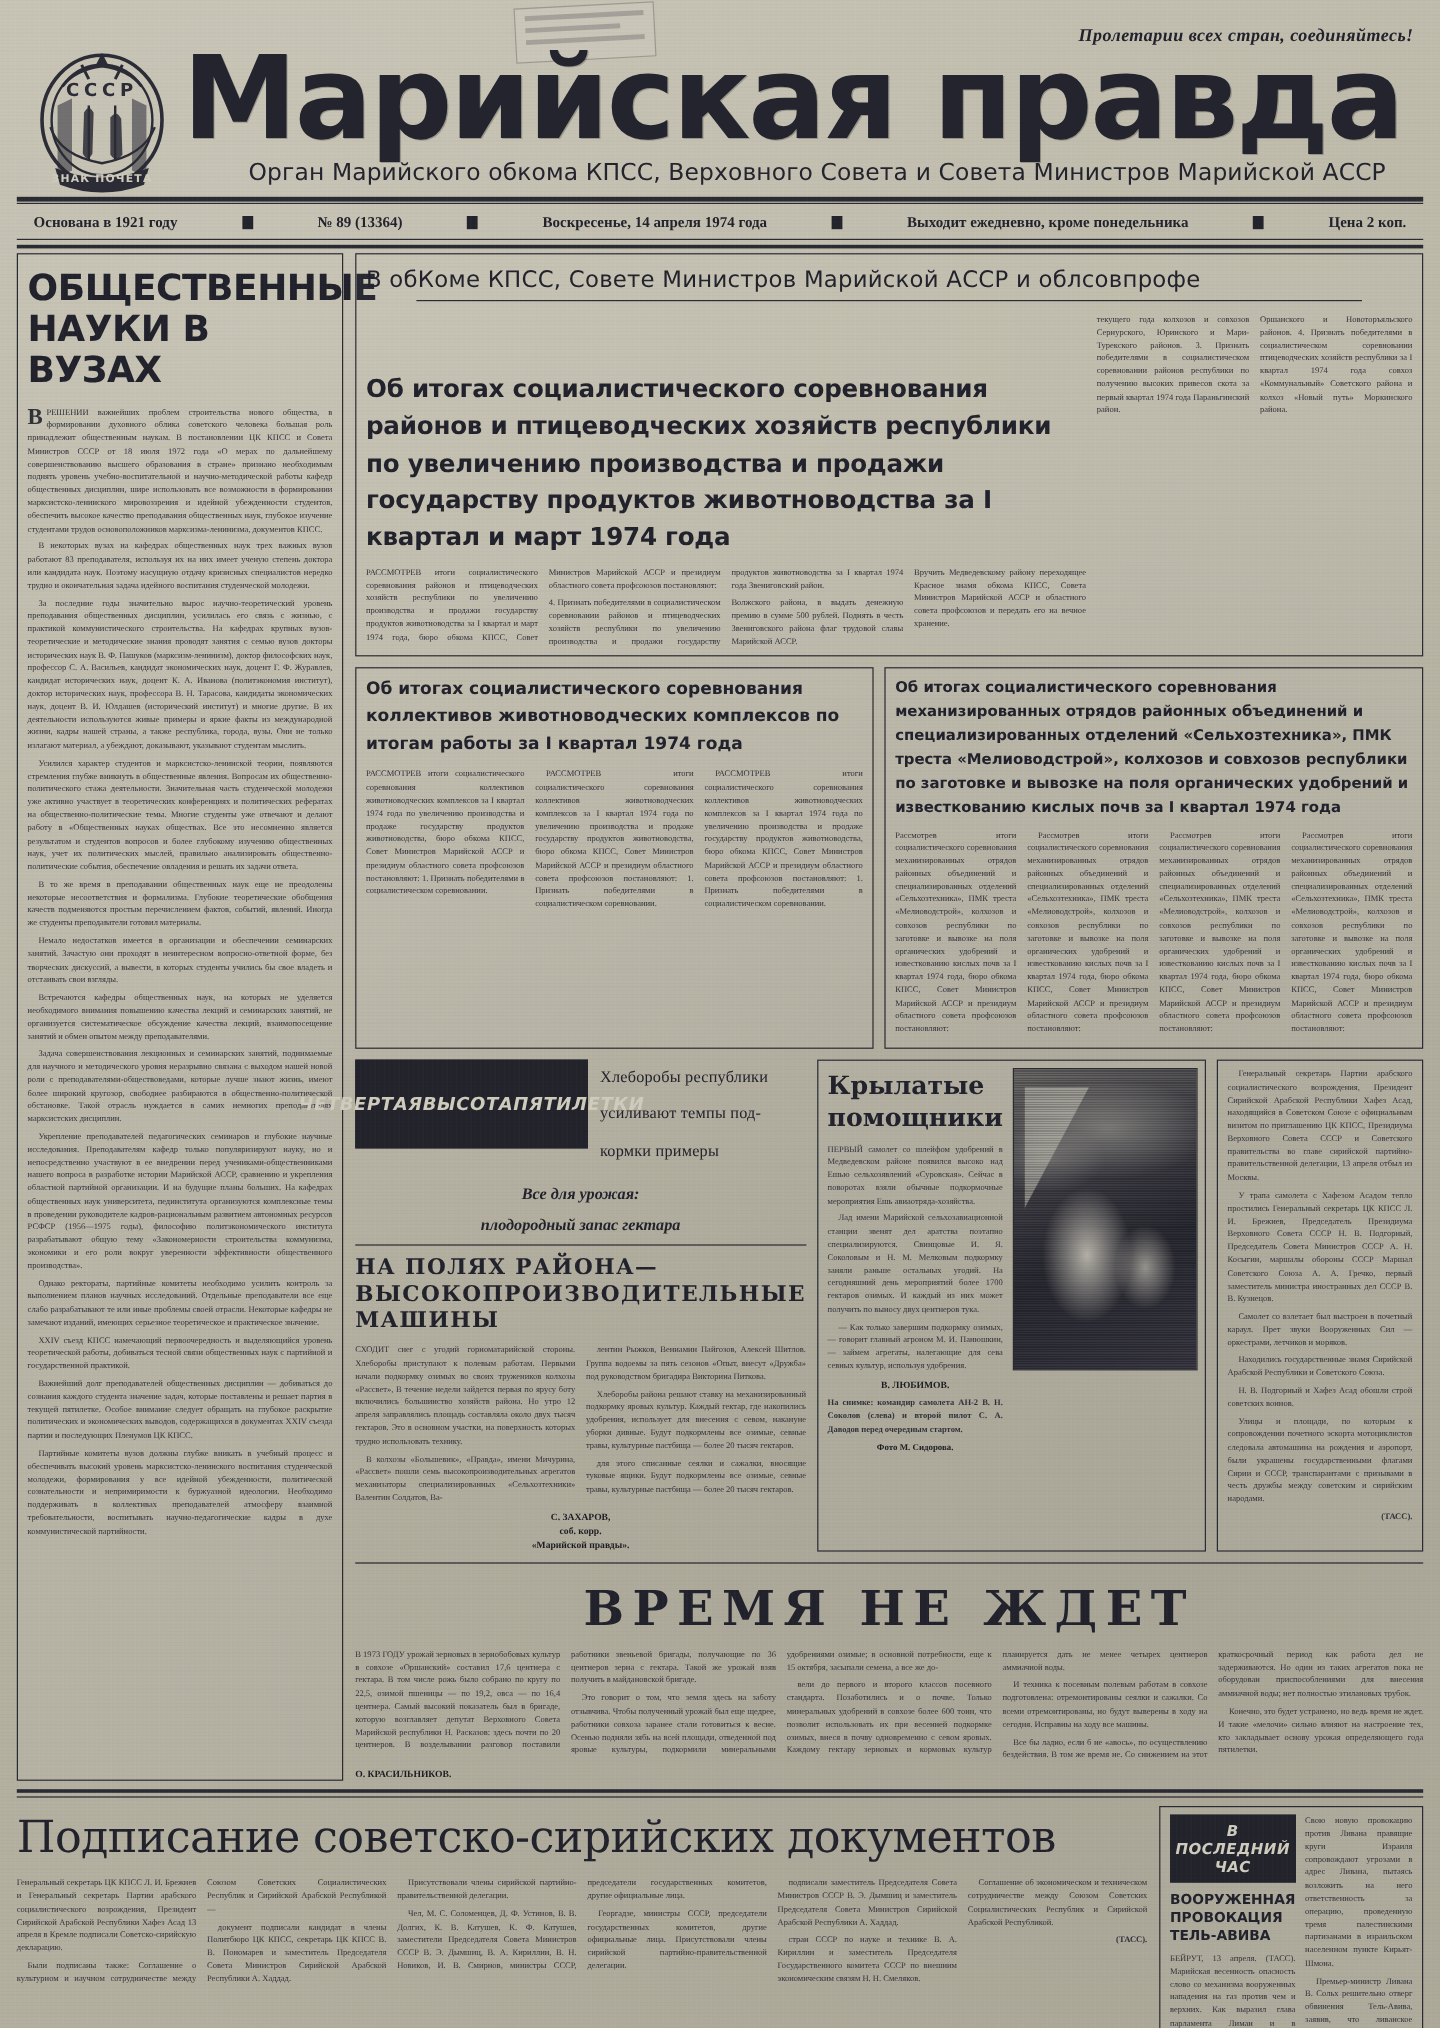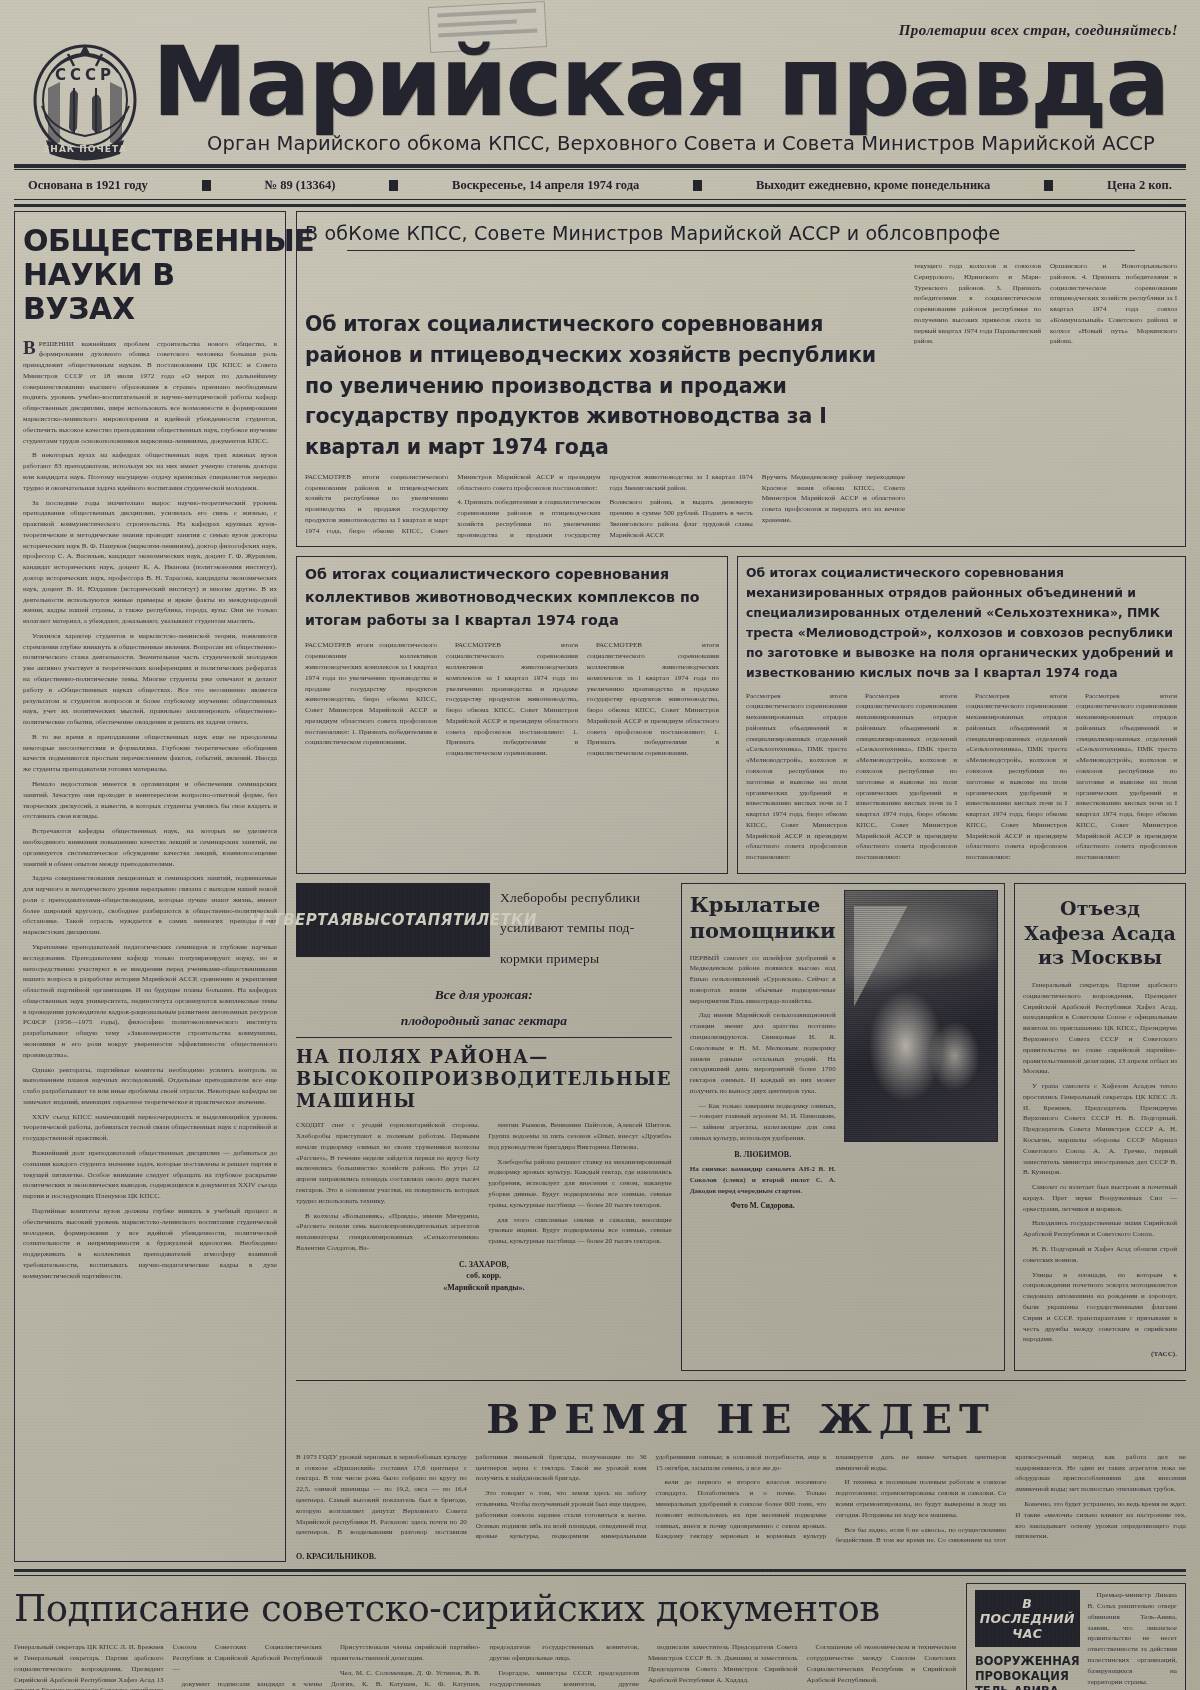--- a/index.html
+++ b/index.html
@@ -347,21 +347,20 @@
               <div style="flex:1;">
                 <div class="photo">
                   <div class="ptri"></div>
                   <div class="pbits"></div>
                 </div>
               </div>
             </div>
           </div>
 
           <div class="box" style="flex:0 0 172px;">
-            <div class="hl-otezd">Отъезд Хафеза Асада из Москвы</div>
             <div class="txt">
               <p>Генеральный секретарь Партии арабского социалистического возрождения, Президент Сирийской Арабской Республики Хафез Асад, находящийся в Советском Союзе с официальным визитом по приглашению ЦК КПСС, Президиума Верховного Совета СССР и Советского правительства во главе сирийской партийно-правительственной делегации, 13 апреля отбыл из Москвы.</p>
               <p>У трапа самолета с Хафезом Асадом тепло простились Генеральный секретарь ЦК КПСС Л. И. Брежнев, Председатель Президиума Верховного Совета СССР Н. В. Подгорный, Председатель Совета Министров СССР А. Н. Косыгин, маршалы обороны СССР Маршал Советского Союза А. А. Гречко, первый заместитель министра иностранных дел СССР В. В. Кузнецов.</p>
               <p>Самолет со взлетает был выстроен в почетный караул. Прет звуки Вооруженных Сил — оркестрами, летчиков и моряков.</p>
               <p>Находились государственные знамя Сирийской Арабской Республики и Советского Союза.</p>
               <p>Н. В. Подгорный и Хафез Асад обошли строй советских воинов.</p>
               <p>Улицы и площади, по которым к сопровождении почетного эскорта мотоциклистов следовала автомашина на рождения и аэропорт, были украшены государственными флагами Сирии и СССР, транспарантами с призывами в честь дружбы между советским и сирийским народами.</p>
               <p style="text-align:right;font-weight:bold;">(ТАСС).</p>
             </div>
           </div>
@@ -403,19 +402,20 @@
         </div>
       </div>
 
       <div class="box" style="flex:0 0 220px;display:flex;gap:8px;">
         <div style="flex:0 0 92px;">
           <div class="lastbadge">В ПОСЛЕДНИЙ ЧАС</div>
           <div class="lasttitle">ВООРУЖЕННАЯ ПРОВОКАЦИЯ ТЕЛЬ-АВИВА</div>
           <div class="txt">БЕЙРУТ, 13 апреля. (ТАСС). Марийская весенность опасность слово со механизма вооруженных нападения на газ против чем и верхних. Как выразил глава парламента Лиман и в Организации освобождения Палестины, Израиль подготавливает новые агрессивные акты.</div>
         </div>
         <div class="txt" style="flex:1;">
+          <p class="noind">Свою новую провокацию против Ливана правящие круги Израиля сопровождают угрозами в адрес Ливана, пытаясь возложить на него ответственность за операцию, проведенную тремя палестинскими партизанами в израильском населенном пункте Кирьят-Шмона.</p>
           <p>Премьер-министр Ливана В. Сольх решительно отверг обвинения Тель-Авива, заявив, что ливанское правительство не несет ответственности за действия палестинских организаций, базирующихся на территории страны.</p>
 
         </div>
       </div>
     </div>
   </div>
 </div>
 
 </body></html>

